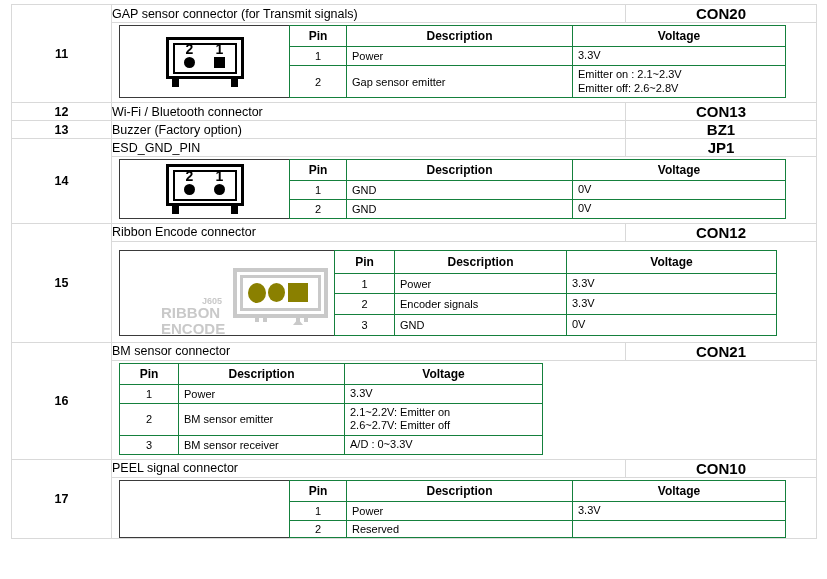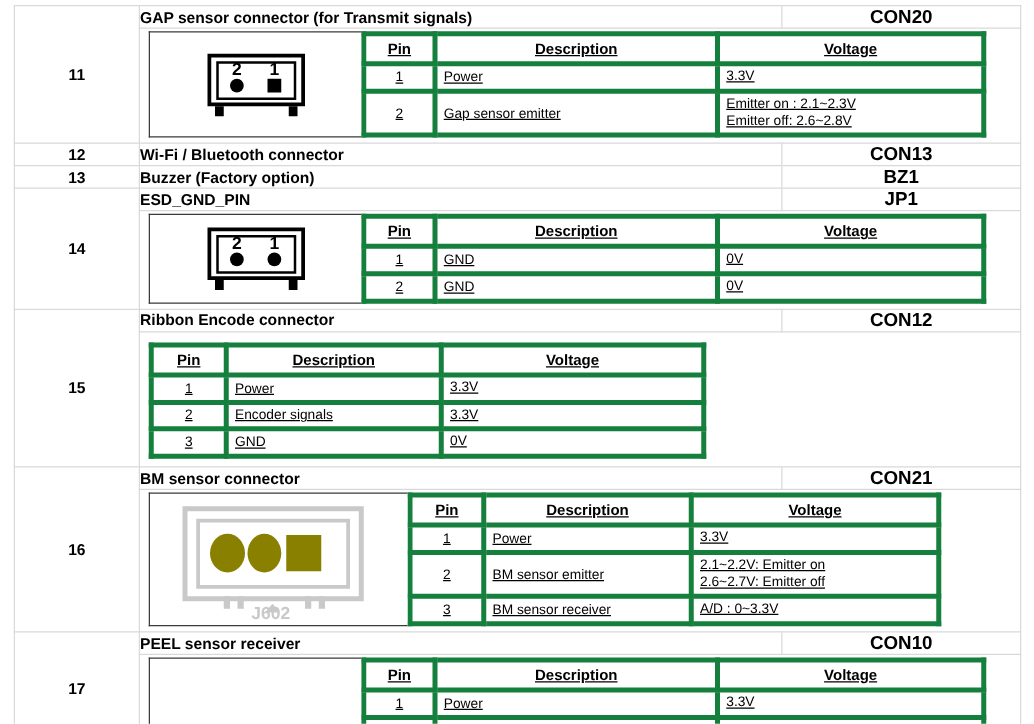--- a/index.html
+++ b/index.html
@@ -28,21 +28,21 @@
   col.c-body{width:514px;}
   col.c-code{width:191px;}
 
   .idx{
     text-align:center;
     font-weight:bold;
     font-size:12.5px;
     color:#000;
   }
   .title{
-    font-weight:bold;
+    font-weight:normal;
     font-size:12.5px;
     padding:4px 0 4px 7px;
     white-space:nowrap;
   }
   .code{
     font-weight:bold;
     font-size:15px;
     text-align:center;
   }
   td.detail{padding:0;}
@@ -56,25 +56,24 @@
     box-sizing:border-box;
     position:relative;
     background:#fff;
   }
   table.pins{
     border-collapse:collapse;
     table-layout:fixed;
     background:#fff;
   }
   table.pins td,table.pins th{
-    border:4px solid #15803d;
+    border:1px solid #15803d;
     font-size:11px;
     font-weight:normal;
     padding:2px 0;
-    text-decoration:underline;
   }
   table.pins th{
     font-weight:bold;
     font-size:12px;
     text-align:center;
     padding:3px 0;
   }
   table.pins td.pin{text-align:center;font-size:11px;}
   table.pins td.desc{text-align:left;padding-left:5px;}
   table.pins td.volt{text-align:left;padding-left:5px;line-height:1.25;}
@@ -269,20 +268,39 @@
       </tr>
 
       <tr>
         <td class="idx" rowspan="2">15</td>
         <td class="title">Ribbon Encode connector</td>
         <td class="code">CON12</td>
       </tr>
       <tr>
         <td class="detail" colspan="2">
           <div class="detailwrap" style="padding:8px 68px 6px 7px;">
+            <div class="pic" style="width:215px;border:1px solid #3a3a3a;border-right:none;">
+              <div class="conn-gray" style="width:215px;height:84px;">
+                <div class="gbox-out" style="left:113px;top:17px;width:95px;height:50px;"></div>
+                <div class="gbox-in" style="left:120px;top:24px;width:81px;height:36px;"></div>
+                <div class="gpads" style="left:128px;top:32px;">
+                  <span class="gp-circ" style="width:18px;height:20px;"></span>
+                  <span class="gp-circ" style="width:17px;height:19px;margin-left:2px;"></span>
+                  <span class="gp-sq" style="width:20px;height:19px;margin-left:3px;"></span>
+                </div>
+                <div class="gleg" style="left:135px;top:63px;width:4px;height:8px;"></div>
+                <div class="gleg" style="left:143px;top:63px;width:4px;height:8px;"></div>
+                <div class="gleg" style="left:176px;top:63px;width:4px;height:8px;"></div>
+                <div class="gleg" style="left:184px;top:63px;width:4px;height:8px;"></div>
+                <div class="gtri" style="left:173px;top:68px;border-left-width:5px;border-right-width:5px;border-bottom-width:6px;"></div>
+                <div class="gtxt" style="left:82px;top:46px;font-size:9px;">J605</div>
+                <div class="gtxt" style="left: 41px; top: 54px; font-size: 15px; white-space: pre-line;">RIBBON
+ENCODE</div>
+              </div>
+            </div>
             <table class="pins" style="width:442px;">
               <colgroup>
                   <col style="width:60px">
                   <col style="width:172px">
                   <col style="width:210px">
                 </colgroup>
               <tbody>
                 <tr>
                   <th>Pin</th>
                   <th>Description</th>
@@ -310,37 +328,20 @@
       </tr>
 
       <tr>
         <td class="idx" rowspan="2">16</td>
         <td class="title">BM sensor connector</td>
         <td class="code">CON21</td>
       </tr>
       <tr>
         <td class="detail" colspan="2">
           <div class="detailwrap" style="padding:2px 84px 4px 7px;">
-            <div class="pic" style="width:207px;">
-              <div class="conn-gray" style="width:207px;height:98px;">
-                <div class="gbox-out" style="left:26px;top:6px;width:145px;height:76px;"></div>
-                <div class="gbox-in" style="left:37px;top:16px;width:123px;height:56px;"></div>
-                <div class="gpads" style="left:48px;top:28px;">
-                  <span class="gp-circ" style="width:28px;height:31px;"></span>
-                  <span class="gp-circ" style="width:27px;height:31px;margin-left:2px;"></span>
-                  <span class="gp-sq" style="width:28px;height:29px;margin-left:4px;"></span>
-                </div>
-                <div class="gleg" style="left:59px;top:78px;width:5px;height:10px;"></div>
-                <div class="gleg" style="left:70px;top:78px;width:5px;height:10px;"></div>
-                <div class="gleg" style="left:124px;top:78px;width:5px;height:10px;"></div>
-                <div class="gleg" style="left:135px;top:78px;width:5px;height:10px;"></div>
-                <div class="gtri" style="left:92px;top:84px;"></div>
-                <div class="gtxt" style="left:81px;top:84px;font-size:14px;">J602</div>
-              </div>
-            </div>
             <table class="pins" style="width:423px;">
               <colgroup>
                   <col style="width:59px">
                   <col style="width:166px">
                   <col style="width:198px">
                 </colgroup>
               <tbody>
                 <tr>
                   <th>Pin</th>
                   <th>Description</th>
@@ -363,21 +364,21 @@
                   <td class="volt">A/D : 0~3.3V</td>
                 </tr>
               </tbody>
             </table>
           </div>
         </td>
       </tr>
 
       <tr>
         <td class="idx" rowspan="2">17</td>
-        <td class="title">PEEL sensor receiver</td>
+        <td class="title">PEEL signal connector</td>
         <td class="code">CON10</td>
       </tr>
       <tr>
         <td class="detail" colspan="2">
           <div class="detailwrap" style="padding:2px 22px 0 7px;">
             <div class="pic" style="width:170px;"></div>
             <table class="pins" style="width:496px;">
               <colgroup>
                   <col style="width:57px">
                   <col style="width:226px">

